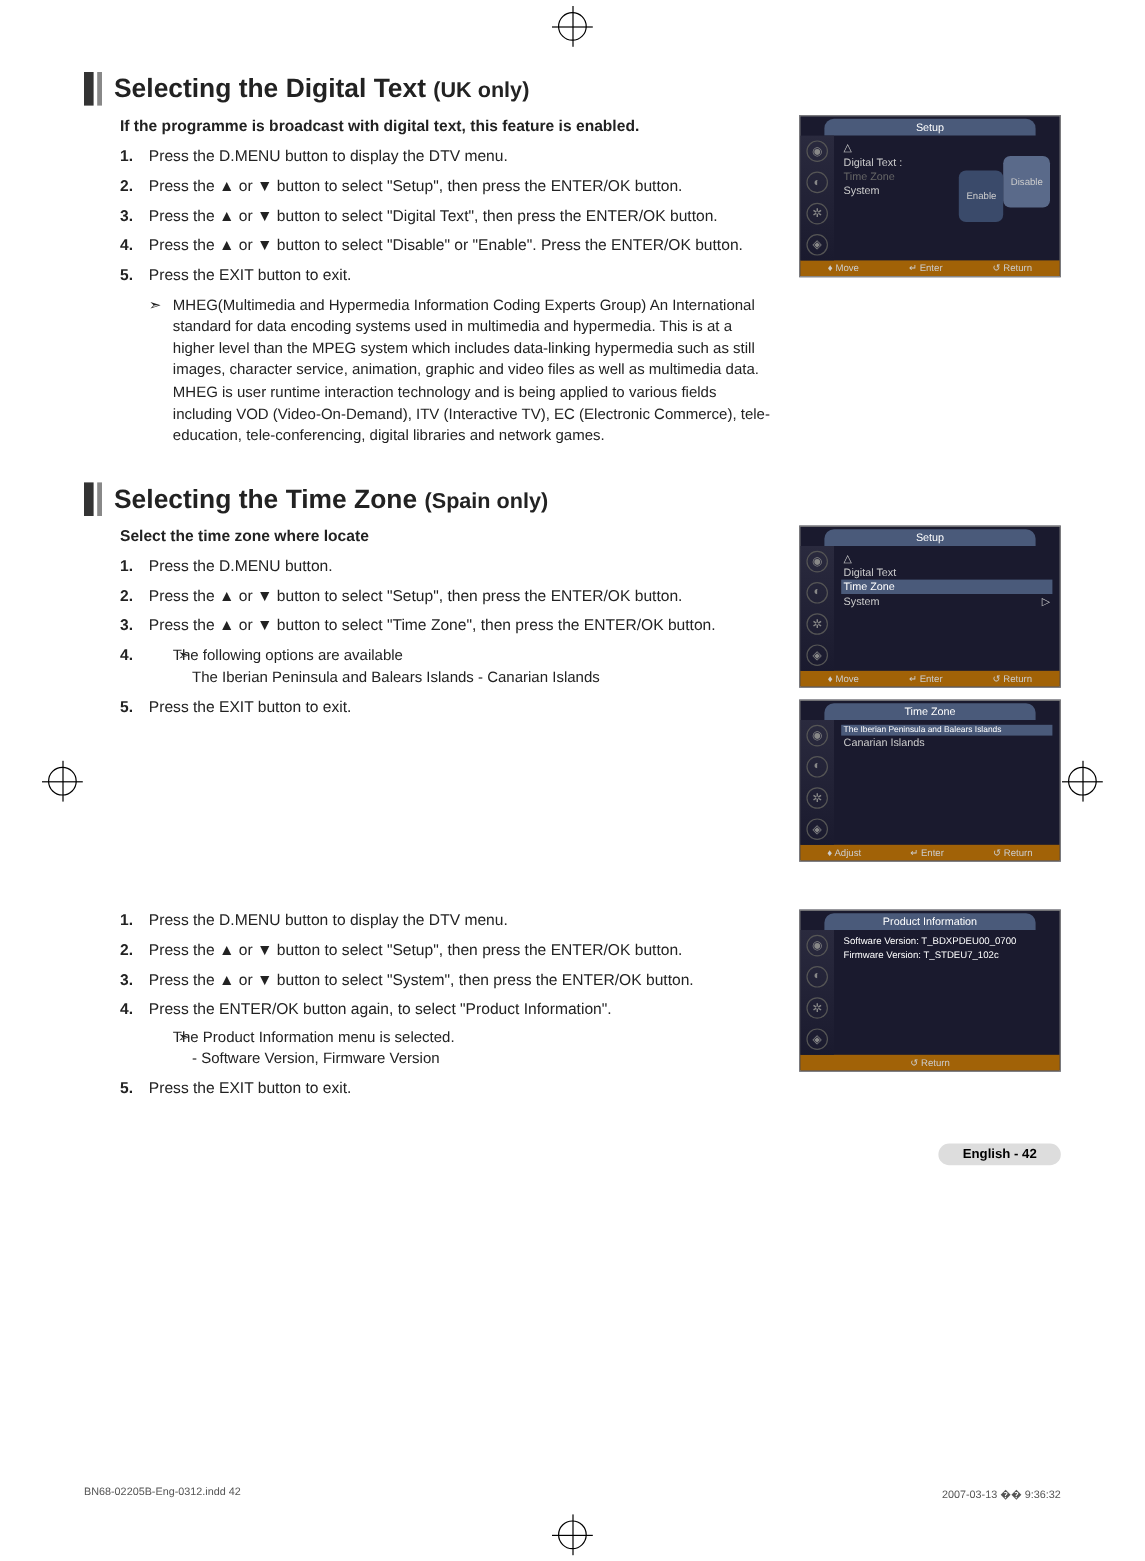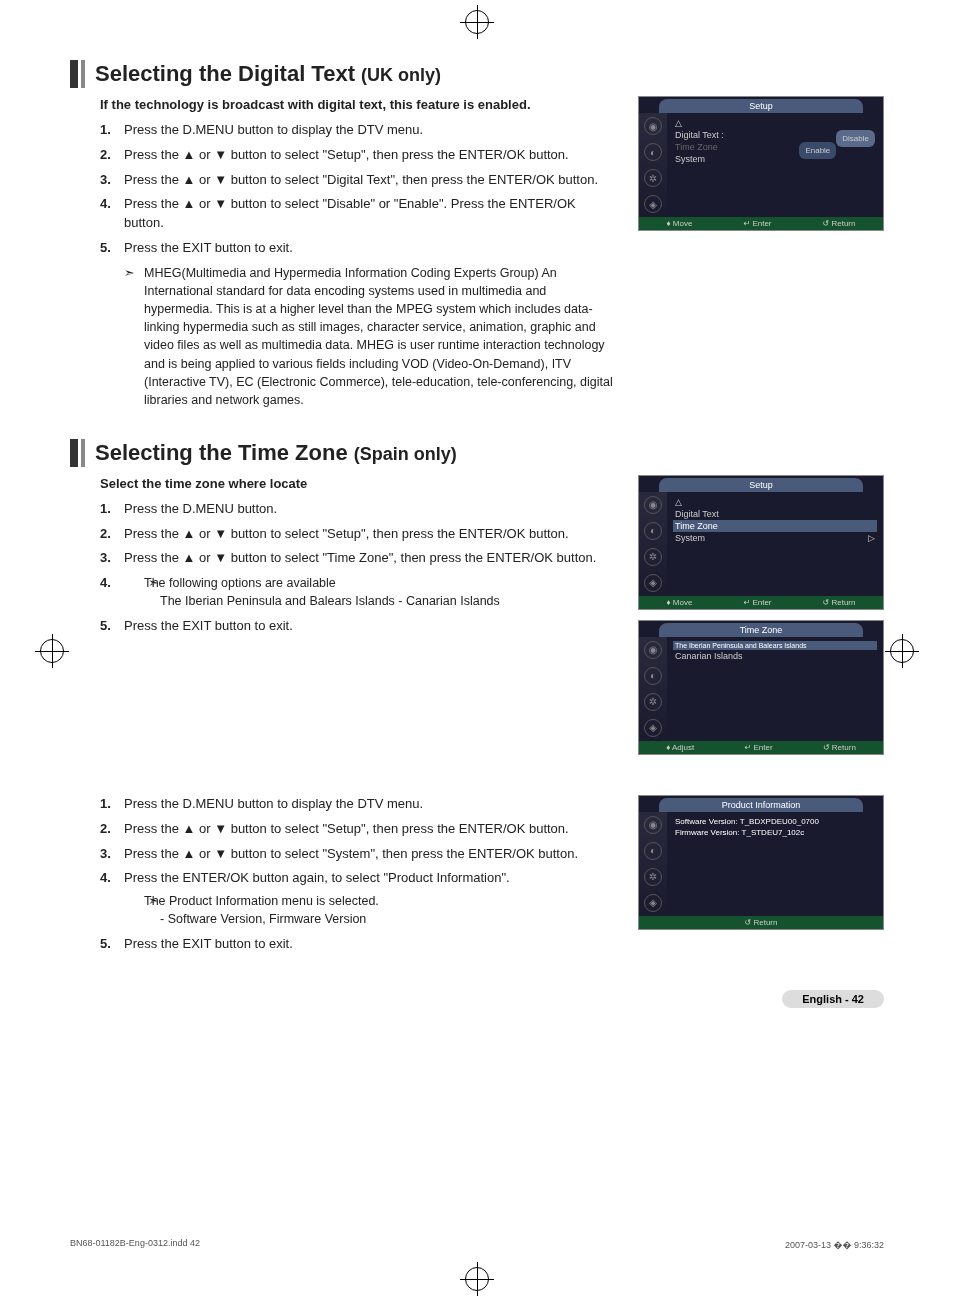--- a/index.html
+++ b/index.html
@@ -20,30 +20,30 @@
   .section-title .sub { font-size: 18px; }
   .content-row { display: flex; gap: 20px; }
   .text-col { flex: 1; padding-left: 30px; font-size: 13px; line-height: 1.45; color: #222; }
   .intro { font-weight: bold; margin-bottom: 6px; }
   ol { list-style: none; counter-reset: step; }
   ol > li { counter-increment: step; margin-bottom: 6px; padding-left: 24px; position: relative; }
   ol > li::before { content: counter(step) "."; position: absolute; left: 0; font-weight: bold; }
   .note { padding-left: 44px; position: relative; margin-top: 4px; font-size: 12.5px; }
   .note::before { content: "➣"; position: absolute; left: 24px; }
   .subnote { padding-left: 60px; font-size: 12.5px; }
-  .osd { width: 246px; background: #1a1a2e; border: 1px solid #888; font-size: 9px; color: #ccc; margin-bottom: 10px; }
+  .osd { width: 218px; background: #1a1a2e; border: 1px solid #888; font-size: 9px; color: #ccc; margin-bottom: 10px; }
   .osd-title { background: #4a5a7a; text-align: center; padding: 2px; border-radius: 8px 8px 0 0; margin: 2px 20px 0 20px; font-size: 9px; color: #fff; }
   .osd-body { display: flex; min-height: 100px; }
   .osd-icons { width: 28px; background: linear-gradient(#2a2a3e,#1a1a2e); display: flex; flex-direction: column; align-items: center; padding: 4px 0; gap: 8px; }
   .osd-icons span { width: 18px; height: 18px; border: 1px solid #555; border-radius: 50%; display: flex; align-items: center; justify-content: center; font-size: 10px; color: #888; }
   .osd-main { flex: 1; padding: 4px 6px; }
   .osd-row { padding: 1px 2px; }
   .osd-row.sel { background: #4a5a7a; color: #fff; }
-  .osd-row .val { float: right; background: #3a4a6a; padding: 4px 6px; border-radius: 6px; font-size: 8px; }
-  .osd-footer { background: #14532d; display: flex; justify-content: space-around; padding: 2px; font-size: 8px; }
+  .osd-row .val { float: right; background: #3a4a6a; padding: 17px 6px; border-radius: 6px; font-size: 8px; }
+  .osd-footer { background: #a16207; display: flex; justify-content: space-around; padding: 2px; font-size: 8px; }
   .osd-footer span::before { content: ""; }
   .page-num { text-align: right; margin-top: 20px; }
   .page-num span { background: #ddd; border-radius: 10px; padding: 3px 20px; font-size: 11px; font-weight: bold; }
   .footer-line { position: absolute; bottom: 50px; left: 70px; right: 70px; display: flex; justify-content: space-between; font-size: 9px; color: #555; }
 </style>
 </head>
 <body>
 
 <div class="page">
 
@@ -56,21 +56,21 @@
     <div class="section-header">
       <div class="accent-bar"></div>
       <div class="accent-bar2"></div>
       <div class="section-title">
         <span>Selecting the Digital Text</span>
         <span class="sub">(UK only)</span>
       </div>
     </div>
     <div class="content-row">
       <div class="text-col">
-        <div class="intro">If the technology is broadcast with digital text, this feature is enabled.</div>
+        <div class="intro">If the programme is broadcast with digital text, this feature is enabled.</div>
         <ol>
           <li>Press the D.MENU button to display the DTV menu.</li>
           <li>Press the ▲ or ▼ button to select "Setup", then press the ENTER/OK button.</li>
           <li>Press the ▲ or ▼ button to select "Digital Text", then press the ENTER/OK button.</li>
           <li>Press the ▲ or ▼ button to select "Disable" or "Enable". Press the ENTER/OK button.</li>
           <li>Press the EXIT button to exit.</li>
         </ol>
         <div class="note">MHEG(Multimedia and Hypermedia Information Coding Experts Group) An International standard for data encoding systems used in multimedia and hypermedia. This is at a higher level than the MPEG system which includes data-linking hypermedia such as still images, character service, animation, graphic and video files as well as multimedia data. MHEG is user runtime interaction technology and is being applied to various fields including VOD (Video-On-Demand), ITV (Interactive TV), EC (Electronic Commerce), tele-education, tele-conferencing, digital libraries and network games.</div>
       </div>
       <div>
@@ -215,16 +215,16 @@
         </div>
       </div>
     </div>
   </div>
 
   <div class="page-num">
     <span>English - 42</span>
   </div>
 
   <div class="footer-line">
-    <span>BN68-01182B-Eng-0312.indd   42</span>
+    <span>BN68-02205B-Eng-0312.indd   42</span>
     <span>2007-03-13   �� 9:36:32</span>
   </div>
 </div>
 
 </body></html>

